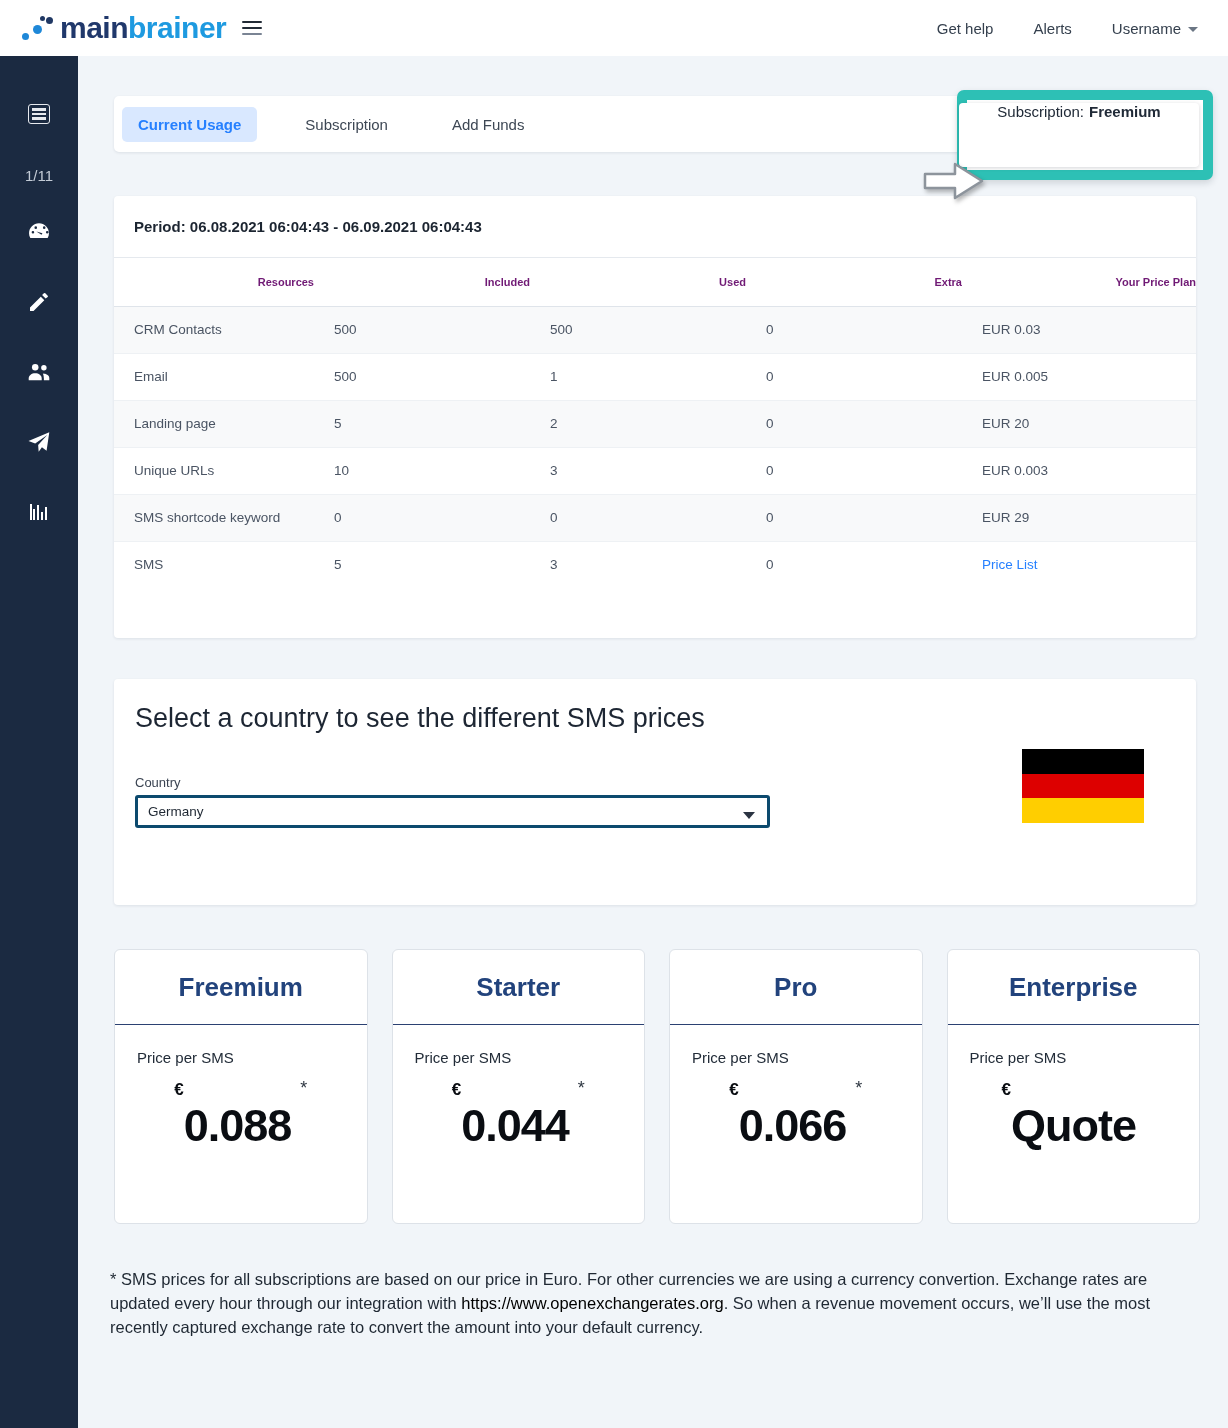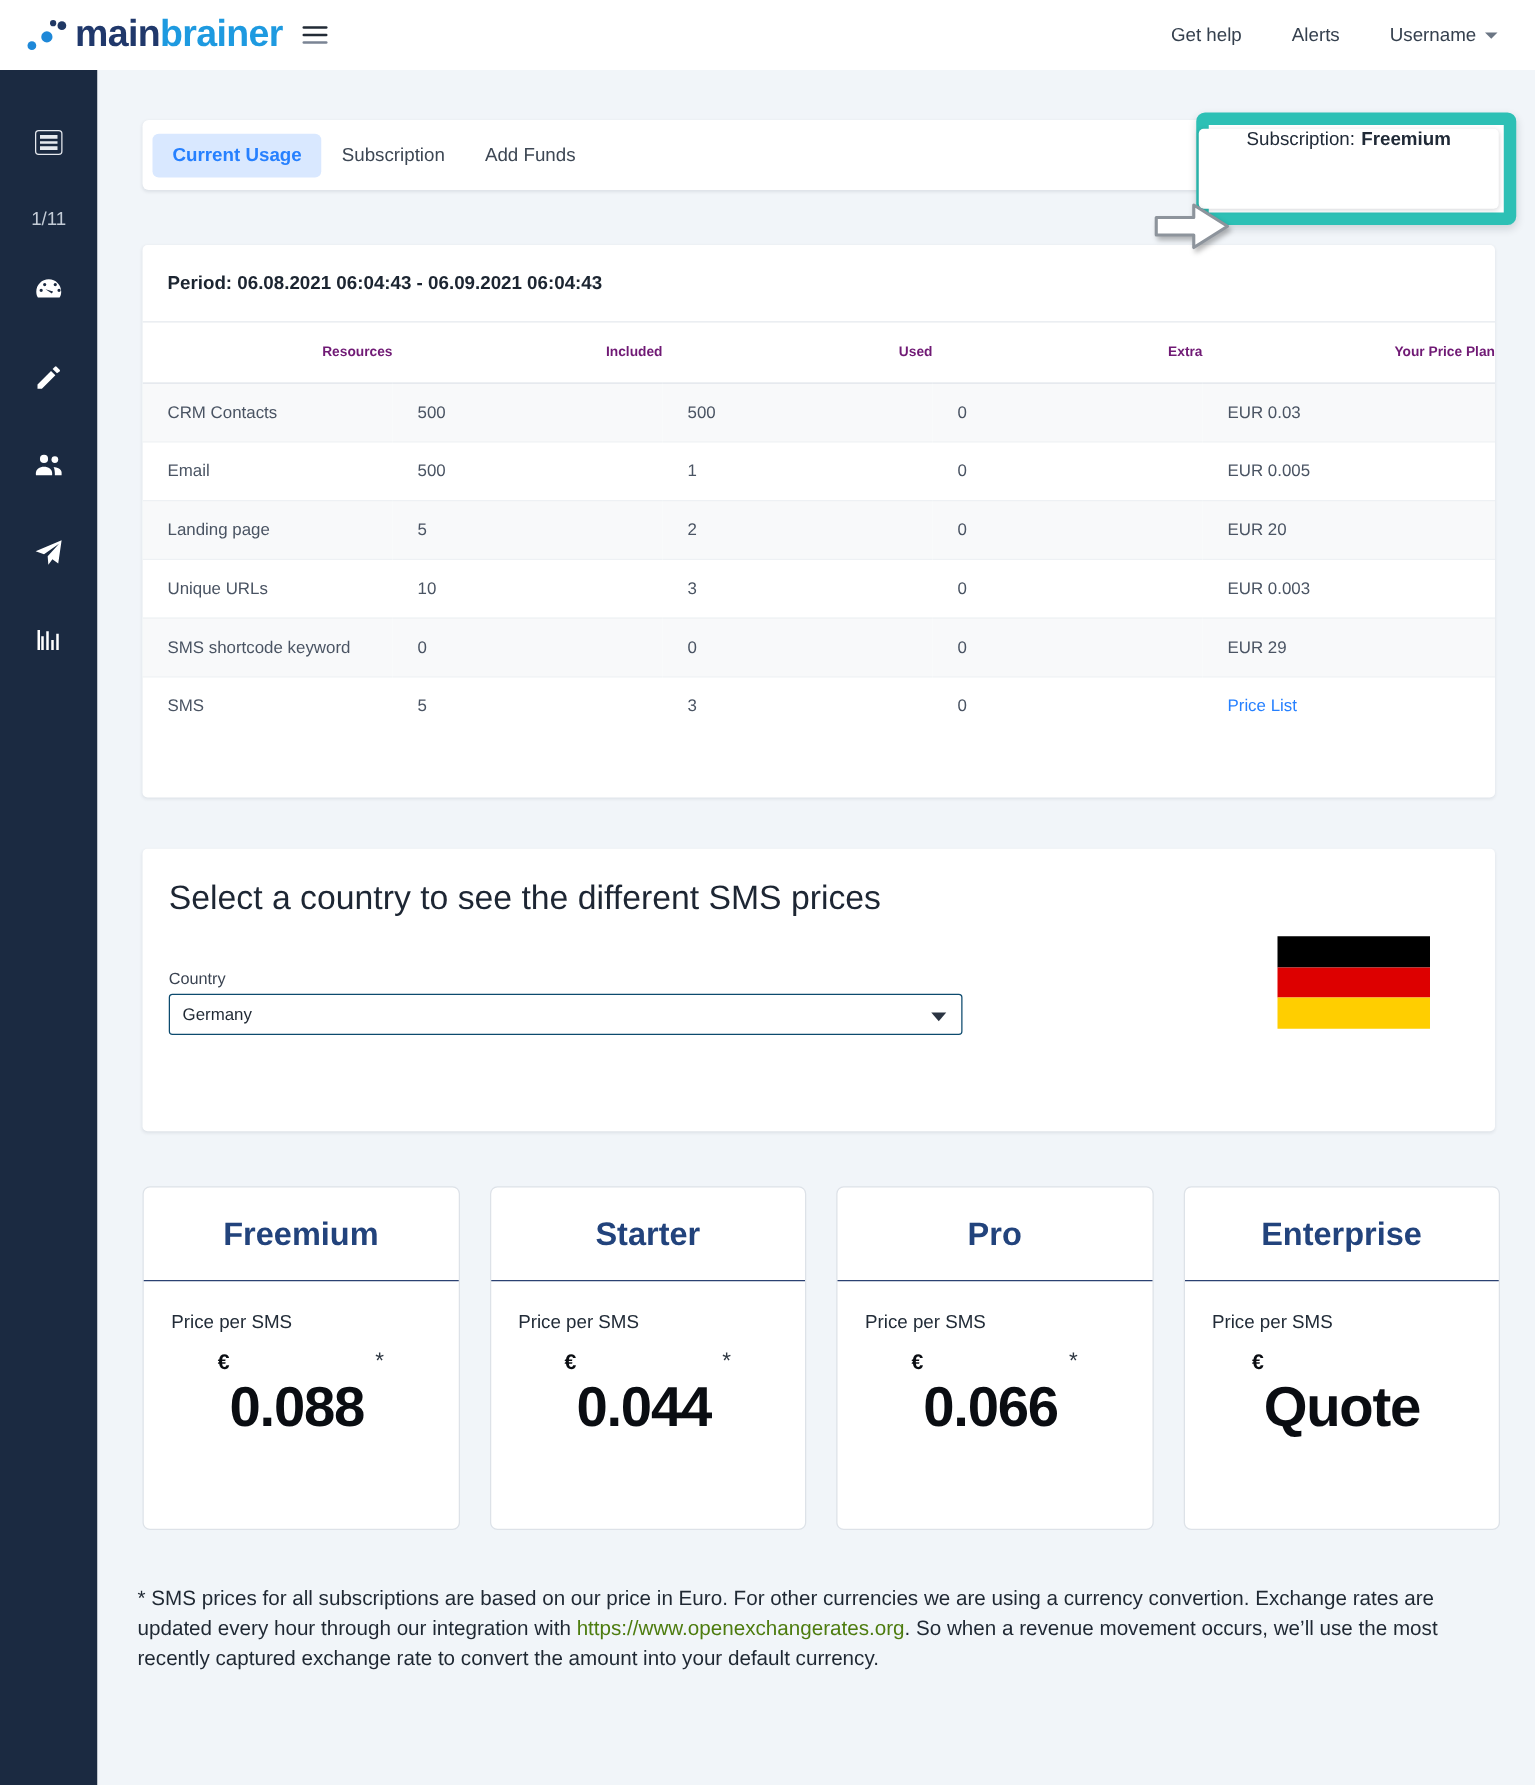--- a/index.html
+++ b/index.html
@@ -70,21 +70,21 @@
     background: #f1f5f9;
     overflow: hidden;
   }
 
   
   .tabs-card {
     position: absolute; left: 36px; top: 40px;
     width: 1082px; height: 56px;
     background: #ffffff; border-radius: 5px;
     box-shadow: 0 1px 3px rgba(16,24,40,0.09);
-    display: flex; align-items: center; padding-left: 8px;
+    display: flex; align-items: center; padding-left: 8px; gap: 32px;
   }
   .tab {
     font-size: 15px; color: #3d4754; padding: 9px 16px;
     border-radius: 5px; cursor: pointer; white-space: nowrap;
   }
   .tab.active { color: #2680ff; background: #d9e8ff; font-weight: bold; }
 
   
   .sub-highlight {
     position: absolute; left: 879px; top: 34px;
@@ -145,21 +145,21 @@
     box-shadow: 0 1px 3px rgba(16,24,40,0.09);
   }
   .country-title {
     position: absolute; left: 21px; top: 24px;
     font-size: 27px; color: #1d2633; font-weight: normal;
   }
   .country-label { position: absolute; left: 21px; top: 96px; font-size: 13px; color: #3b4452; }
   .country-select {
     position: absolute; left: 21px; top: 116px;
     width: 635px; height: 33px;
-    border: 1px solid #0c4a6e; border-radius: 3px; background: #ffffff;
+    border: 3px solid #0c4a6e; border-radius: 3px; background: #ffffff;
     font-size: 13.5px; color: #1f2833;
     display: flex; align-items: center; padding-left: 10px; cursor: pointer;
   }
   .select-caret {
     position: absolute; right: 12px; top: 14px; width: 0; height: 0;
     border-left: 6px solid transparent; border-right: 6px solid transparent;
     border-top: 7px solid #2b3442;
   }
   .flag {
     position: absolute; left: 908px; top: 70px;
@@ -186,21 +186,21 @@
   }
   .euro { font-size: 17px; font-weight: bold; color: #0a0d12; align-self: flex-start; margin-top: 14px; }
   .amount { font-size: 45px; font-weight: bold; color: #0a0d12; letter-spacing: -1px; }
   .star { font-size: 18px; color: #2e3742; align-self: flex-start; margin: 12px 0 0 9px; }
 
   
   .footnote {
     position: absolute; left: 32px; top: 1212px; width: 1078px;
     font-size: 16.5px; line-height: 1.45; color: #1f2833;
   }
-  .footnote a { color: #4d7c0f; text-decoration: none; }
+  .footnote a { color: #000000; text-decoration: none; }
 </style>
 </head>
 <body>
 
 <div class="topbar">
   <div class="brand">
     <span class="brand-dots">
       <i class="d1"></i>
         <i class="d2"></i>
         <i class="d3"></i>

